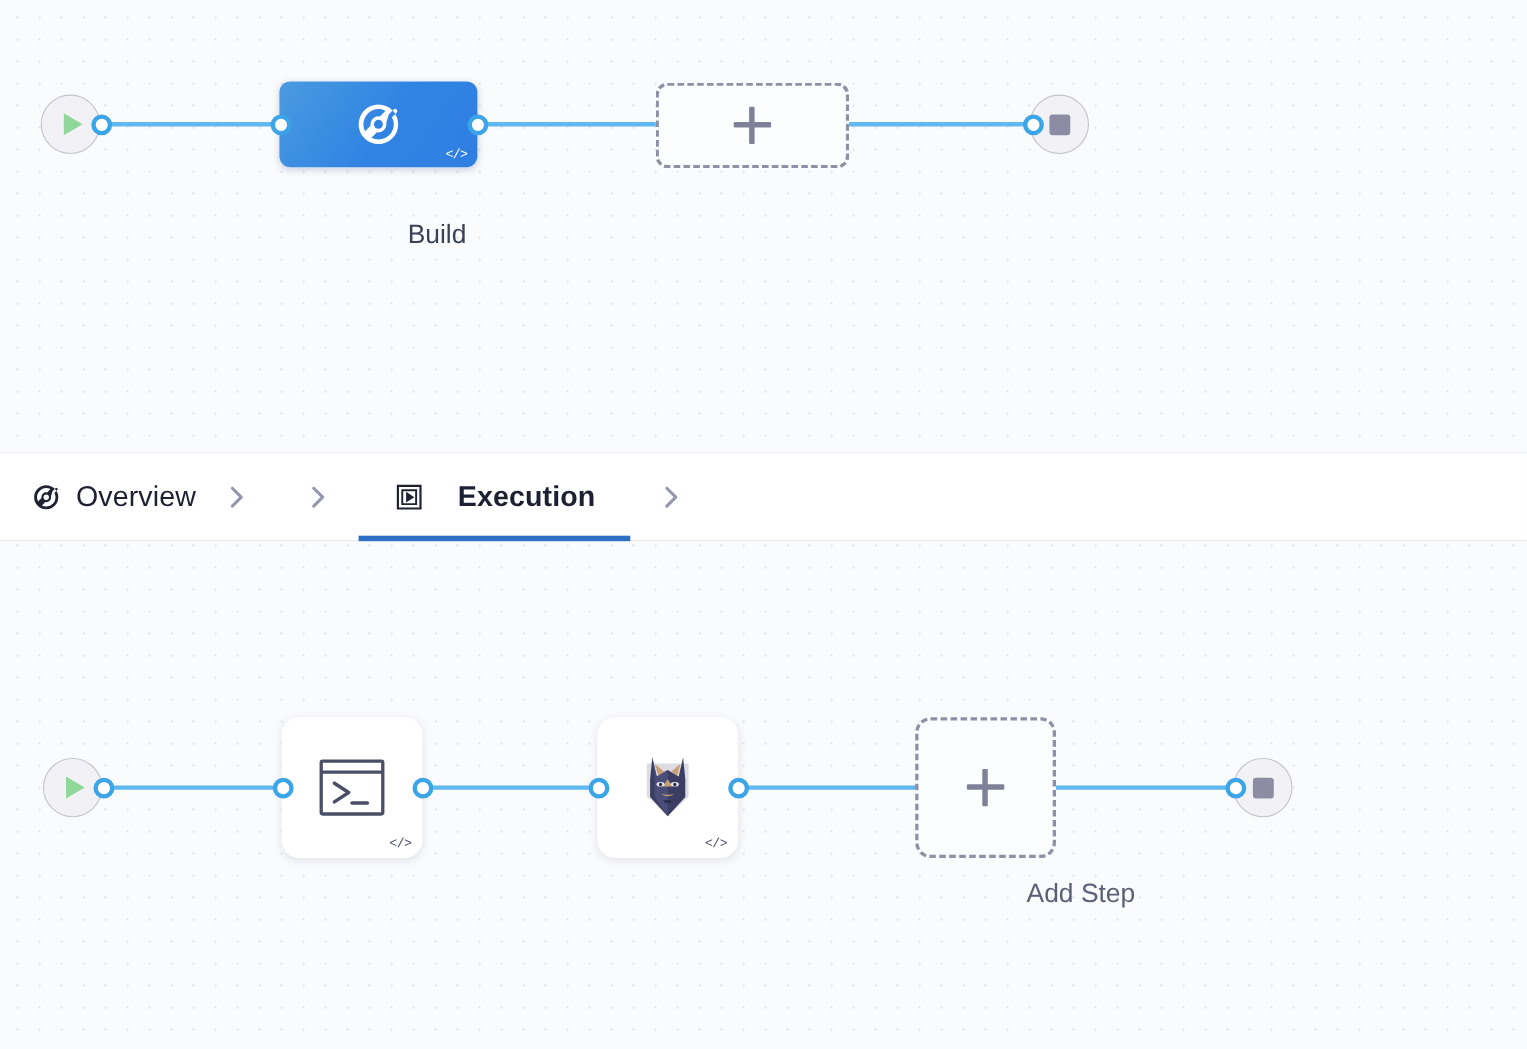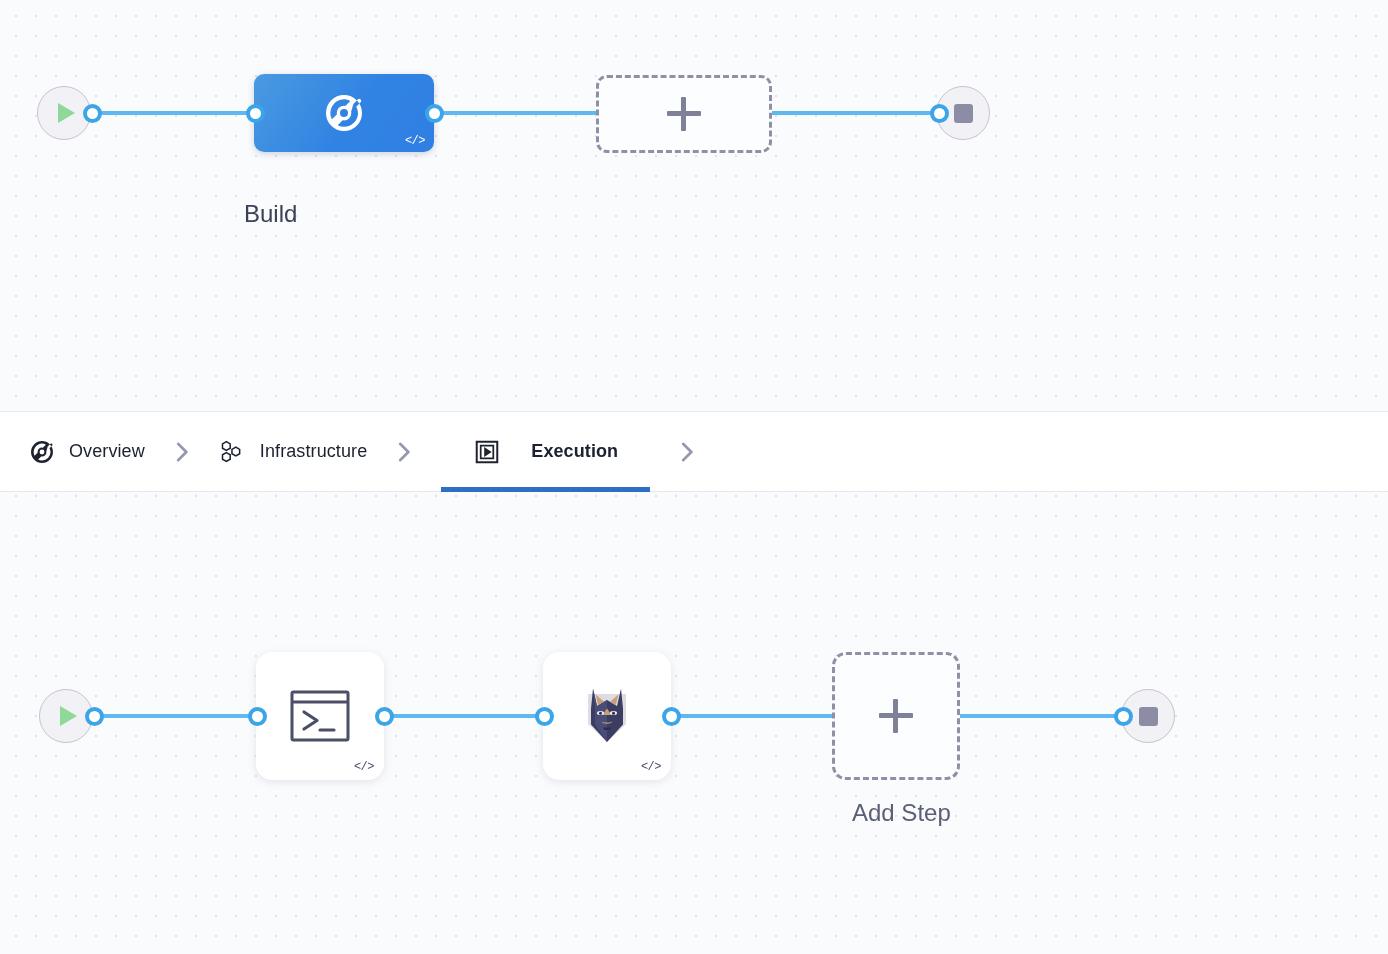--- a/index.html
+++ b/index.html
@@ -139,21 +139,21 @@
     position: absolute;
     background: #7e8198;
     border-radius: 1px;
   }
   .plus::before { left: 0; top: 14px; width: 34px; height: 5px; }
   .plus::after  { top: 0; left: 14px; height: 34px; width: 5px; }
 
   
   .caption {
     position: absolute;
-    text-align: left;
+    text-align: right;
     font-size: 24px;
     color: #3b4157;
     line-height: 41px;
     z-index: 2;
     white-space: pre-line;
   }
   .caption.muted { color: #5b6076; }
 
   
   .tabbar {
@@ -171,21 +171,21 @@
   .tab {
     position: relative;
     height: 81px;
     display: flex;
     align-items: center;
     gap: 13px;
     padding: 0 0px;
     cursor: pointer;
   }
   .tab-label {
-    font-size: 18px;
+    font-size: 26px;
     color: #1c2030;
     letter-spacing: .1px;
   }
   .tab.active .tab-label { font-weight: bold; margin-left: 17px; }
   .tab.active::after {
     content: "";
     position: absolute;
     left: 0; right: 0; bottom: 0;
     height: 5px;
     background: #2d6fc4;
@@ -250,30 +250,20 @@
       </svg>
       <span class="tab-label">Overview</span>
     </div>
 
     <div class="chev">
       <svg width="26" height="32" viewBox="0 0 24 24">
         <path d="M8.5 4.5 16 12l-7.5 7.5" fill="none" stroke="#9498ae" stroke-width="2.6" stroke-linecap="round" stroke-linejoin="round"></path>
       </svg>
     </div>
 
-    <div class="tab">
-      <svg class="tab-ico" viewBox="0 0 24 24">
-        <g fill="none" stroke="#1f2230" stroke-width="1.3">
-          <path d="M6.3 3.1 9.6 5v3.8L6.3 10.7 3 8.8V5Z"></path>
-          <path d="M6.3 12.5 9.6 14.4v3.8L6.3 20.1 3 18.2v-3.8Z"></path>
-          <path d="M14.4 7.8 17.7 9.7v3.8L14.4 15.4l-3.3-1.9V9.7Z"></path>
-        </g>
-      </svg>
-      <span class="tab-label">Infrastructure</span>
-    </div>
 
     <div class="chev">
       <svg width="26" height="32" viewBox="0 0 24 24">
         <path d="M8.5 4.5 16 12l-7.5 7.5" fill="none" stroke="#9498ae" stroke-width="2.6" stroke-linecap="round" stroke-linejoin="round"></path>
       </svg>
     </div>
 
     <div class="tab active" style="padding:0 32px">
       <svg class="tab-ico" viewBox="0 0 24 24">
         <path d="M3.2 3.2h17.6v17.6H3.2Z" fill="none" stroke="#1f2230" stroke-width="1.7"></path>

